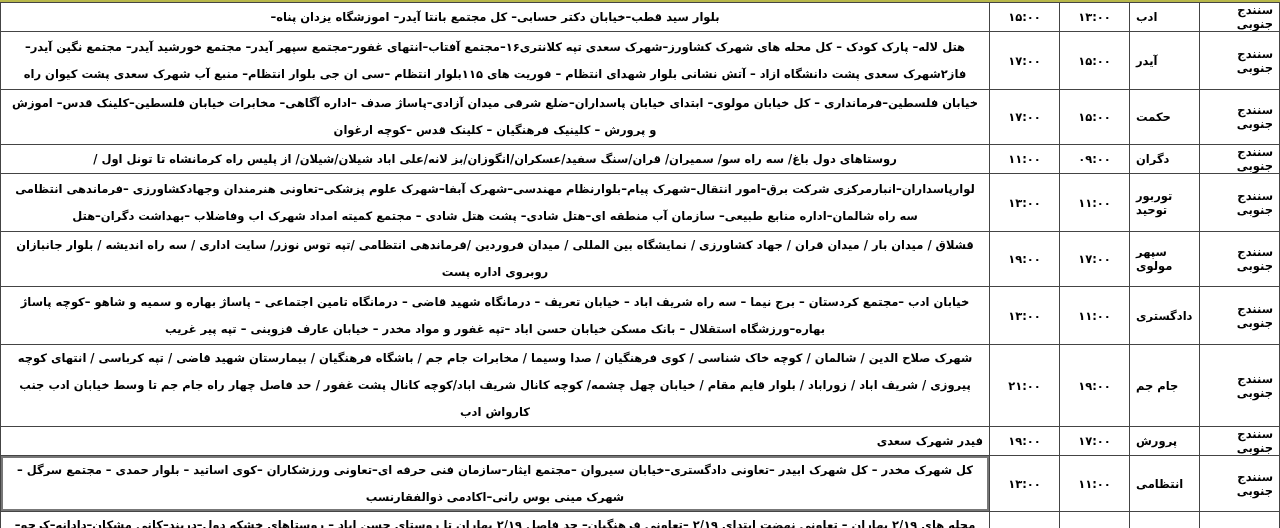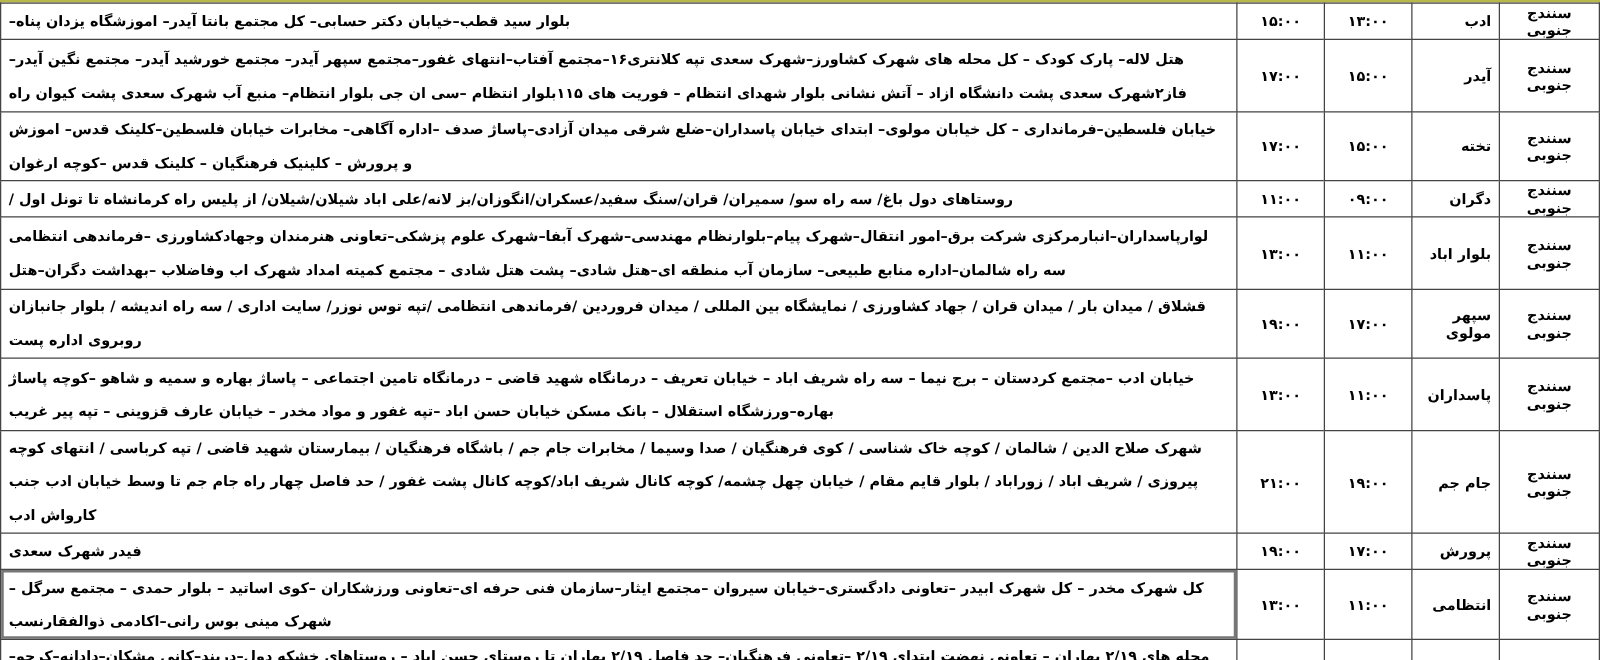--- a/index.html
+++ b/index.html
@@ -30,26 +30,26 @@
     table-layout: fixed;
   }
   table.schedule td {
     border: 1px solid #444;
     padding: 0 6px;
     font-weight: bold;
     font-size: 11.5px;
     vertical-align: middle;
     overflow: hidden;
   }
-  td.area { width: 67px; text-align: center; font-size: 12.5px; }
-  td.hood { width: 57px; text-align: right; font-size: 12.5px; }
+  td.area { width: 67px; text-align: right; font-size: 12.5px; }
+  td.hood { width: 57px; text-align: left; font-size: 12.5px; }
   td.t-start { width: 57px; text-align: center; font-size: 12.5px; }
   td.t-end { width: 57px; text-align: center; font-size: 12.5px; }
-  td.desc { text-align: left; line-height: 27px; padding-right: 10px; }
-  td.desc.center { text-align: left; }
+  td.desc { text-align: center; line-height: 27px; padding-right: 10px; }
+  td.desc.center { text-align: right; }
   tr.hl td.desc { box-shadow: inset 0 0 0 2px #777; }
 </style>
 </head>
 <body>
 
 <div class="topbar"></div>
 
 <table class="schedule">
   <tbody id="tbody">
 
@@ -62,49 +62,49 @@
     </tr>
       <tr class="" style="height: 58px;">
       <td class="area">سنندج جنوبی</td>
       <td class="hood">آیدر</td>
       <td class="t-start">۱۵:۰۰</td>
       <td class="t-end">۱۷:۰۰</td>
       <td class="desc">هتل لاله– پارک کودک – کل محله های شهرک کشاورز–شهرک سعدی تپه کلانتری۱۶–مجتمع آفتاب–انتهای غفور–مجتمع سپهر آیدر– مجتمع خورشید آیدر– مجتمع نگین آیدر–فاز۲شهرک سعدی پشت دانشگاه ازاد – آتش نشانی بلوار شهدای انتظام – فوریت های ۱۱۵بلوار انتظام –سی ان جی بلوار انتظام– منبع آب شهرک سعدی پشت کیوان راه</td>
     </tr>
       <tr class="" style="height: 55px;">
       <td class="area">سنندج جنوبی</td>
-      <td class="hood">تخته</td>
+      <td class="hood">حکمت</td>
       <td class="t-start">۱۵:۰۰</td>
       <td class="t-end">۱۷:۰۰</td>
       <td class="desc">خیابان فلسطین–فرمانداری – کل خیابان مولوی– ابتدای خیابان پاسداران–ضلع شرقی میدان آزادی–پاساژ صدف –اداره آگاهی– مخابرات خیابان فلسطین–کلینک قدس– اموزش و پرورش – کلینیک فرهنگیان – کلینک قدس –کوچه ارغوان</td>
     </tr>
       <tr class="" style="height: 29px;">
       <td class="area">سنندج جنوبی</td>
       <td class="hood">دگران</td>
       <td class="t-start">۰۹:۰۰</td>
       <td class="t-end">۱۱:۰۰</td>
       <td class="desc">روستاهای دول باغ/ سه راه سو/ سمیران/ قران/سنگ سفید/عسکران/انگوزان/بز لانه/علی اباد شیلان/شیلان/ از پلیس راه کرمانشاه تا تونل اول /</td>
     </tr>
       <tr class="" style="height: 58px;">
       <td class="area">سنندج جنوبی</td>
-      <td class="hood">بلوار اباد</td>
+      <td class="hood">توربور توحید</td>
       <td class="t-start">۱۱:۰۰</td>
       <td class="t-end">۱۳:۰۰</td>
       <td class="desc">لوارپاسداران–انبارمرکزی شرکت برق–امور انتقال–شهرک پیام–بلوارنظام مهندسی–شهرک آبفا–شهرک علوم پزشکی–تعاونی هنرمندان وجهادکشاورزی –فرماندهی انتظامی سه راه شالمان–اداره منابع طبیعی– سازمان آب منطقه ای–هتل شادی– پشت هتل شادی – مجتمع کمیته امداد شهرک اب وفاضلاب –بهداشت دگران–هتل</td>
     </tr>
       <tr class="" style="height: 44px;">
       <td class="area">سنندج جنوبی</td>
       <td class="hood">سپهر مولوی</td>
       <td class="t-start">۱۷:۰۰</td>
       <td class="t-end">۱۹:۰۰</td>
       <td class="desc">قشلاق / میدان بار / میدان قران / جهاد کشاورزی / نمایشگاه بین المللی / میدان فروردین /فرماندهی انتظامی /تپه توس نوزر/ سایت اداری / سه راه اندیشه / بلوار جانبازان روبروی اداره پست</td>
     </tr>
       <tr class="" style="height: 58px;">
       <td class="area">سنندج جنوبی</td>
-      <td class="hood">پاسداران</td>
+      <td class="hood">دادگستری</td>
       <td class="t-start">۱۱:۰۰</td>
       <td class="t-end">۱۳:۰۰</td>
       <td class="desc">خیابان ادب –مجتمع کردستان – برج نیما – سه راه شریف اباد – خیابان تعریف – درمانگاه شهید قاضی – درمانگاه تامین اجتماعی – پاساژ بهاره و سمیه و شاهو –کوچه پاساژ بهاره–ورزشگاه استقلال – بانک مسکن خیابان حسن اباد –تپه غفور و مواد مخدر – خیابان عارف قزوینی – تپه پیر غریب</td>
     </tr>
       <tr class="" style="height: 62px;">
       <td class="area">سنندج جنوبی</td>
       <td class="hood">جام جم</td>
       <td class="t-start">۱۹:۰۰</td>
       <td class="t-end">۲۱:۰۰</td>
       <td class="desc">شهرک صلاح الدین / شالمان / کوچه خاک شناسی / کوی فرهنگیان / صدا وسیما / مخابرات جام جم / باشگاه فرهنگیان / بیمارستان شهید قاضی / تپه کرباسی / انتهای کوچه پیروزی / شریف اباد / زوراباد / بلوار قایم مقام / خیابان چهل چشمه/ کوچه کانال شریف اباد/کوچه کانال پشت غفور / حد فاصل چهار راه جام جم تا وسط خیابان ادب جنب کارواش ادب</td>

